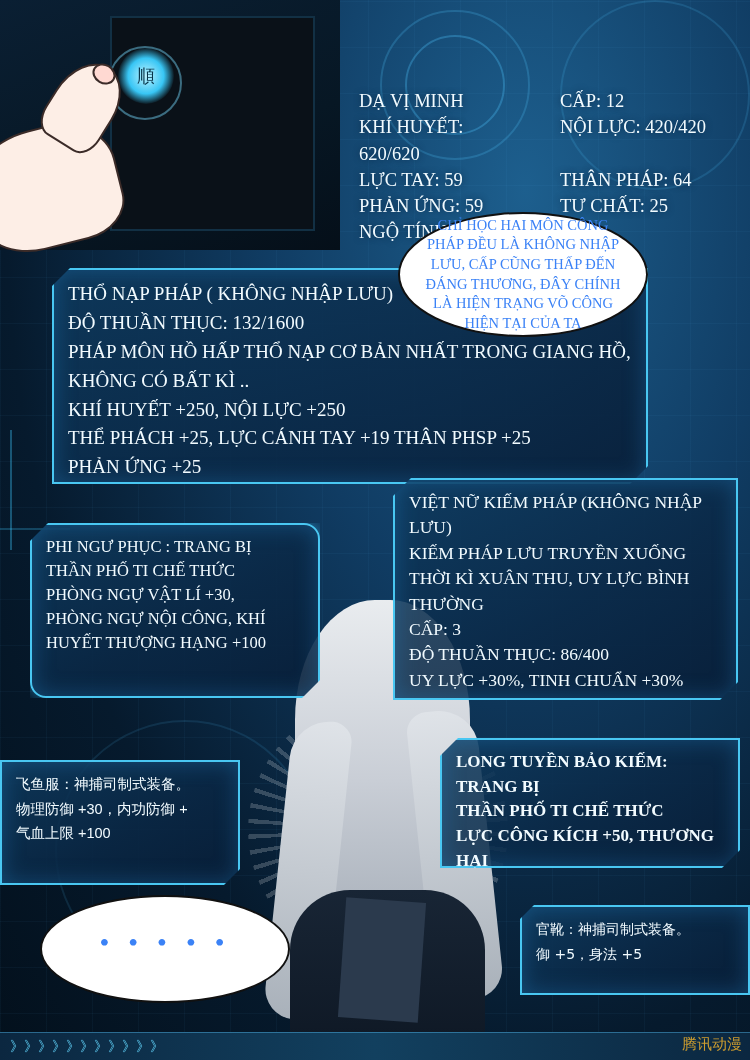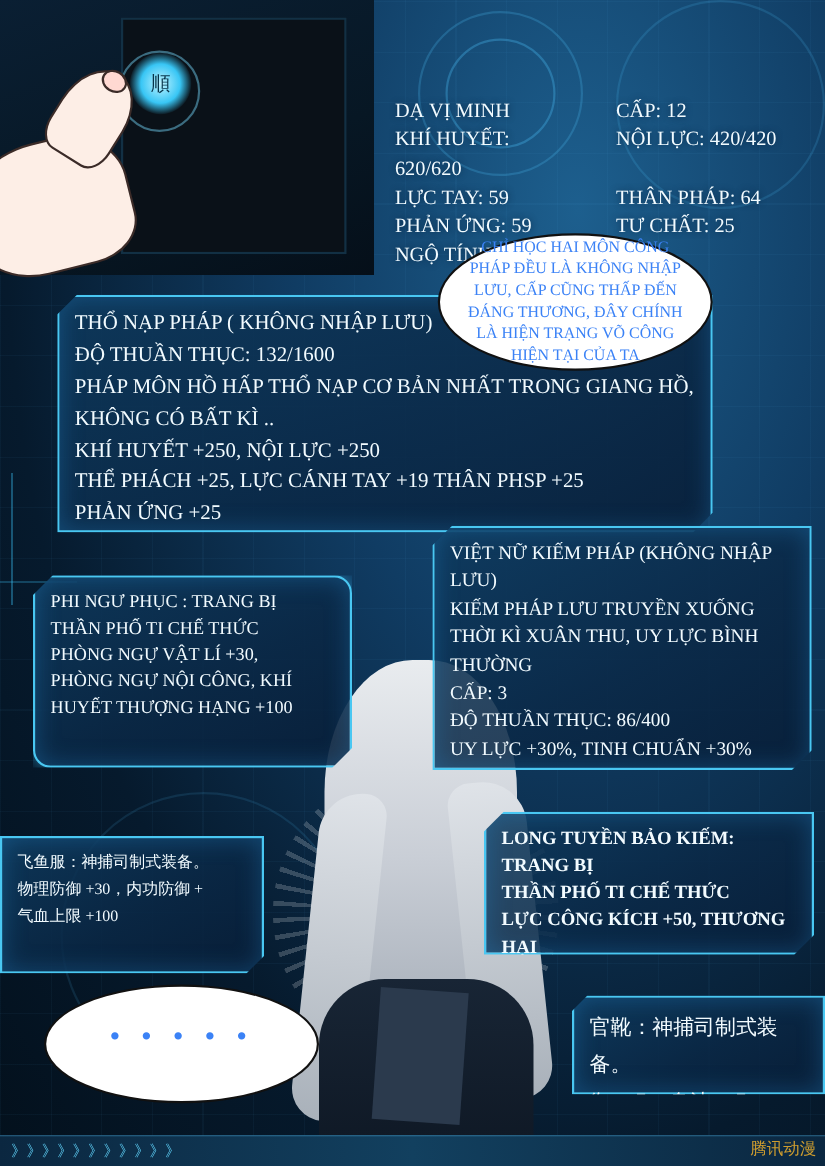--- a/index.html
+++ b/index.html
@@ -156,26 +156,26 @@
     left:30px; top:523px; width:290px; height:175px;
     font-size:16.5px; line-height:1.45;border-radius:16px;
   }
   .p-long {
     left:440px; top:738px; width:300px; height:130px;
     font-size:17px; line-height:1.45;font-weight:bold;
   }
   .p-cn-left {
     left:0px; top:760px; width:240px; height:125px;
     font-size:14.5px; line-height:1.7;
-    font-family:Liberation Serif, serif;
+    font-family:Liberation Sans, sans-serif;
     clip-path: polygon(0 0, 100% 0, 100% calc(100% - 16px), calc(100% - 16px) 100%, 0 100%);
   }
   .p-cn-right {
     left:520px; top:905px; width:230px; height:90px;
-    font-size:19px; line-height:1.8;
+    font-size:14px; line-height:1.8;
     font-family:"DejaVu Sans", sans-serif;
     clip-path: polygon(14px 0, 100% 0, 100% 100%, 0 100%, 0 14px);
   }
 
   
   .bubble {
     position:absolute; background:#ffffff; color:#3b82f6;
     border:2px solid #111; border-radius:50%;
     display:flex; align-items:center; justify-content:center;
     text-align:center;

